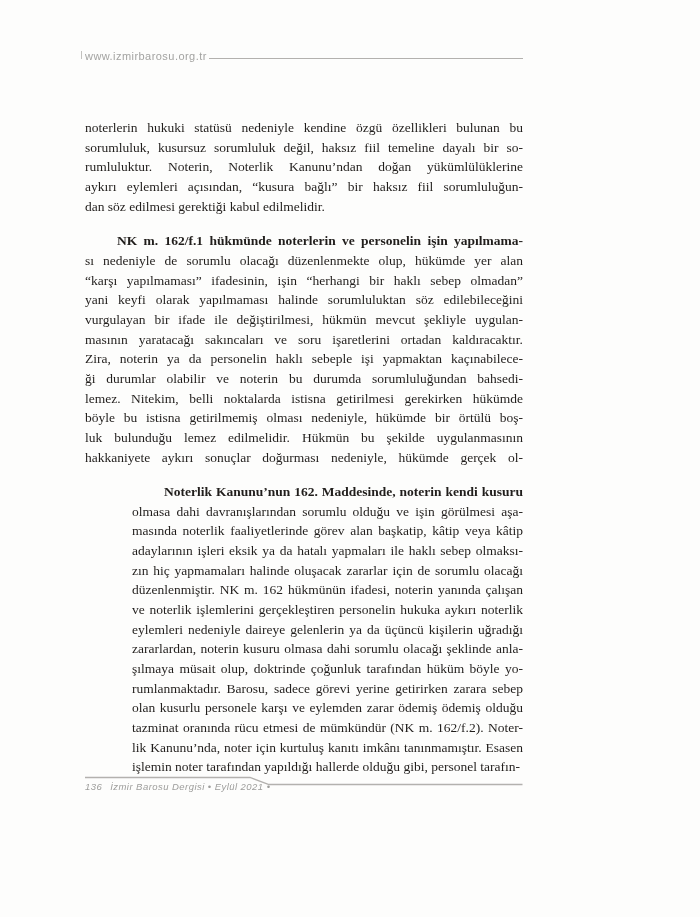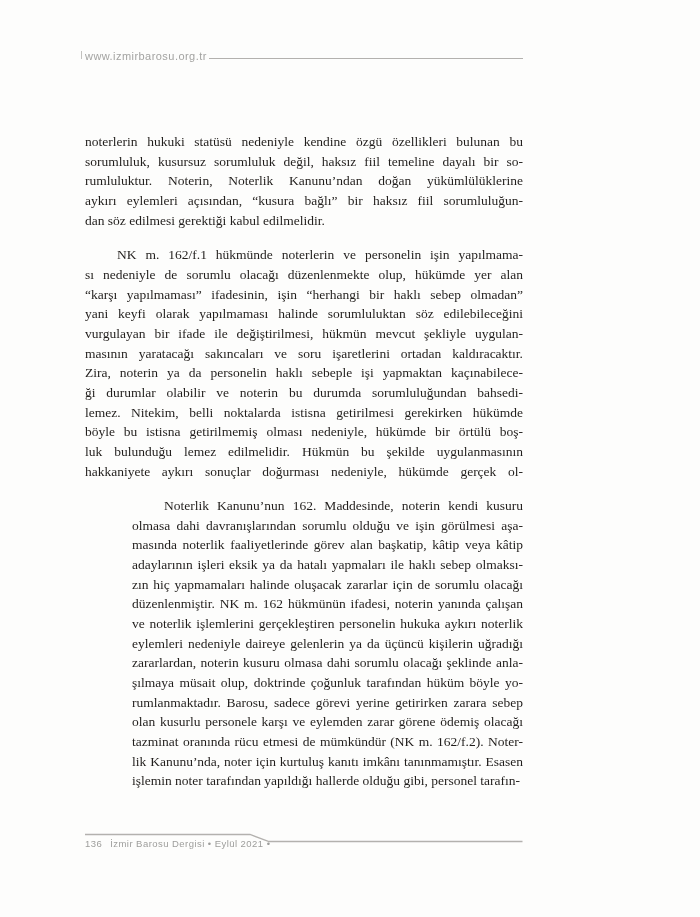--- a/index.html
+++ b/index.html
@@ -26,39 +26,39 @@
     width: 1px; height: 8px; background: #c2c1be;
   }
   .page-header .rule {
     flex: 1 1 auto; height: 1px; background: #b3b1ae;
     margin-left: 2px; margin-bottom: 3px;
   }
 
   
   .content {
     position: absolute;
-    left: 85px; top: 132px; width: 438px;
+    left: 85px; top: 118px; width: 438px;
     color: #211e1c;
     font-size: 13.5px;
     line-height: 19.65px;
   }
   .paragraph { margin: 0 0 15px 0; }
   .paragraph:last-child { margin-bottom: 0; margin-left: 47px; }
   .line {
     text-align: justify;
     text-align-last: justify;
     white-space: normal;
   }
   .line.last { text-align-last: left; }
-  .paragraph.indented .line.first { padding-left: 32px; }
+  .paragraph.indented .line.first { padding-left: 32px; font-weight: bold; }
 
   
   .page-footer {
     position: absolute;
-    left: 85px; top: 831px; width: 438px; height: 26px;
+    left: 85px; top: 774px; width: 438px; height: 26px; font-style: italic;
   }
   .page-footer svg { position: absolute; left: 0; top: 0; display: block; }
   .footer-text {
     position: absolute; left: 0; top: 7px;
     display: flex; align-items: baseline;
     font-family: "Liberation Sans", "DejaVu Sans", sans-serif;
     font-size: 9.5px; letter-spacing: 0.45px;
     color: #9d9d9b;
     white-space: nowrap;
   }
@@ -102,21 +102,21 @@
         <div class="line">olmasa dahi davranışlarından sorumlu olduğu ve işin görülmesi aşa-</div>
         <div class="line">masında noterlik faaliyetlerinde görev alan başkatip, kâtip veya kâtip</div>
         <div class="line">adaylarının işleri eksik ya da hatalı yapmaları ile haklı sebep olmaksı-</div>
         <div class="line">zın hiç yapmamaları halinde oluşacak zararlar için de sorumlu olacağı</div>
         <div class="line">düzenlenmiştir. NK m. 162 hükmünün ifadesi, noterin yanında çalışan</div>
         <div class="line">ve noterlik işlemlerini gerçekleştiren personelin hukuka aykırı noterlik</div>
         <div class="line">eylemleri nedeniyle daireye gelenlerin ya da üçüncü kişilerin uğradığı</div>
         <div class="line">zararlardan, noterin kusuru olmasa dahi sorumlu olacağı şeklinde anla-</div>
         <div class="line">şılmaya müsait olup, doktrinde çoğunluk tarafından hüküm böyle yo-</div>
         <div class="line">rumlanmaktadır. Barosu, sadece görevi yerine getirirken zarara sebep</div>
-        <div class="line">olan kusurlu personele karşı ve eylemden zarar görene ödemiş olacağı</div>
+        <div class="line">olan kusurlu personele karşı ve eylemden zarar ödemiş ödemiş olduğu</div>
         <div class="line">tazminat oranında rücu etmesi de mümkündür (NK m. 162/f.2). Noter-</div>
         <div class="line">lik Kanunu’nda, noter için kurtuluş kanıtı imkânı tanınmamıştır. Esasen</div>
         <div class="line last">işlemin noter tarafından yapıldığı hallerde olduğu gibi, personel tarafın-</div>
       </div>
     </div>
 
   <div class="page-footer">
     <svg width="438" height="14" viewBox="0 0 438 14">
       <path d="M0 3.5 H165 L184 10.5 H437.5" fill="none" stroke="#b3b1ae" stroke-width="1.3"></path>
     </svg>

